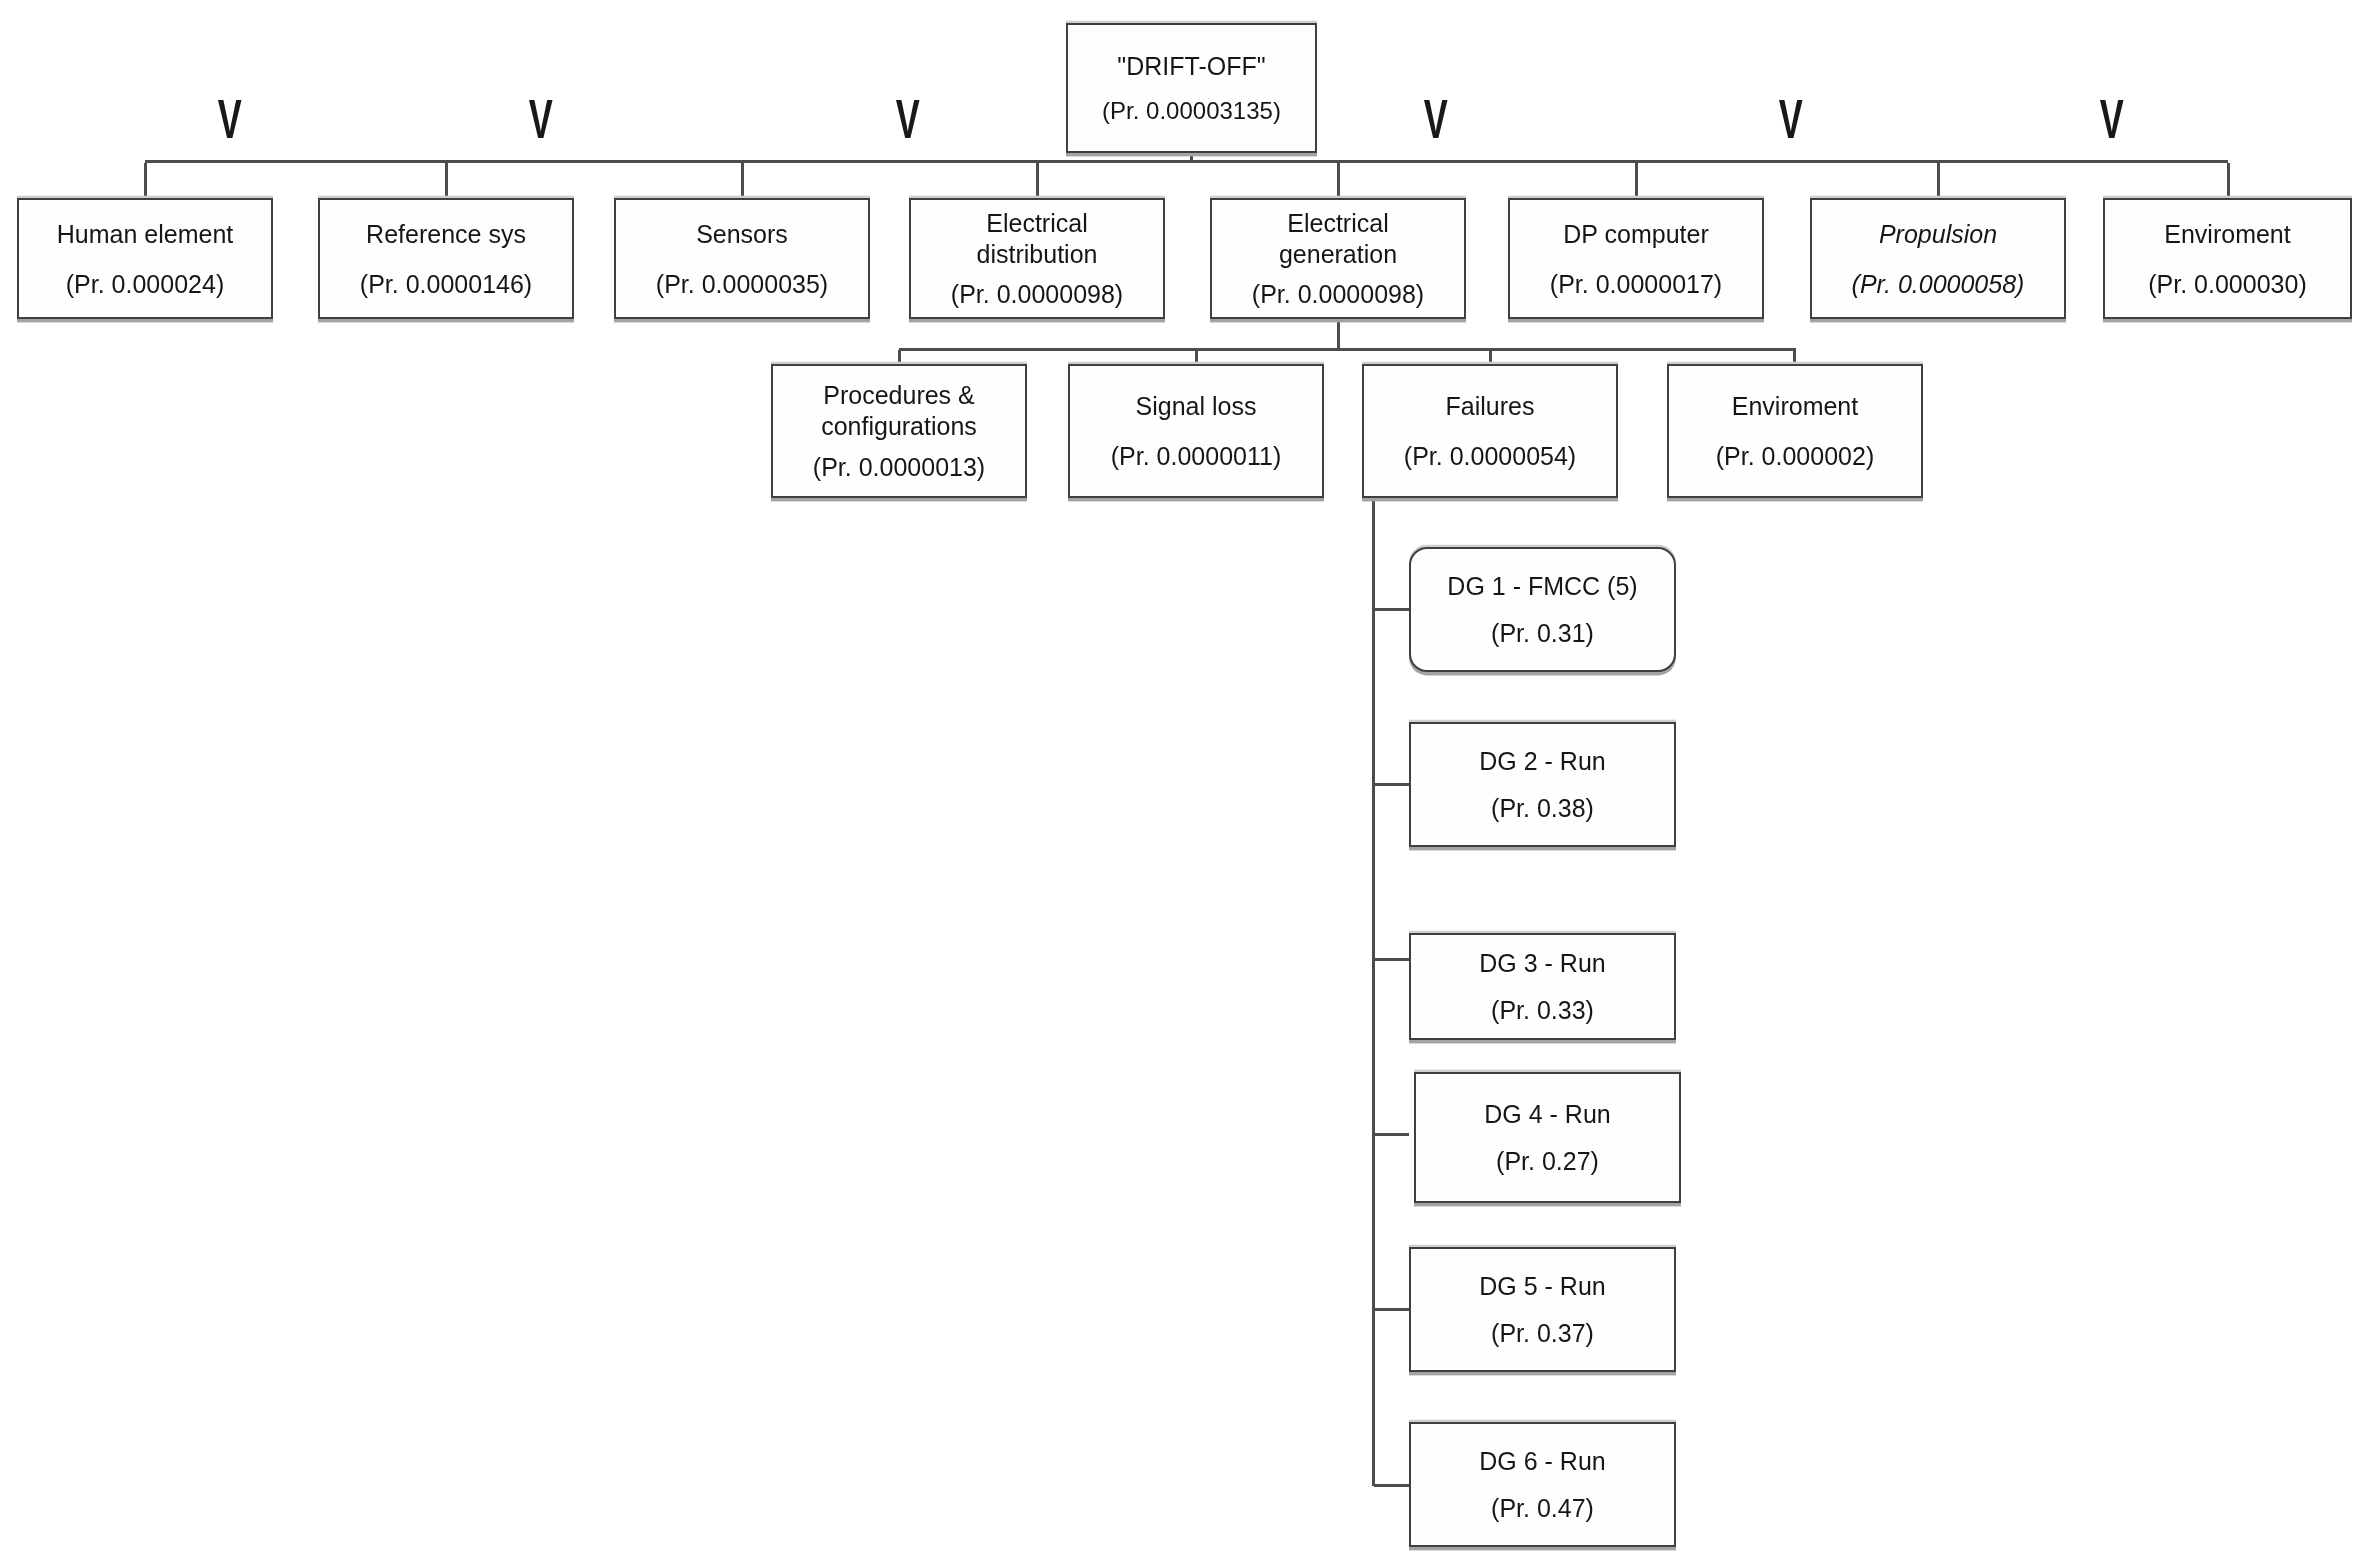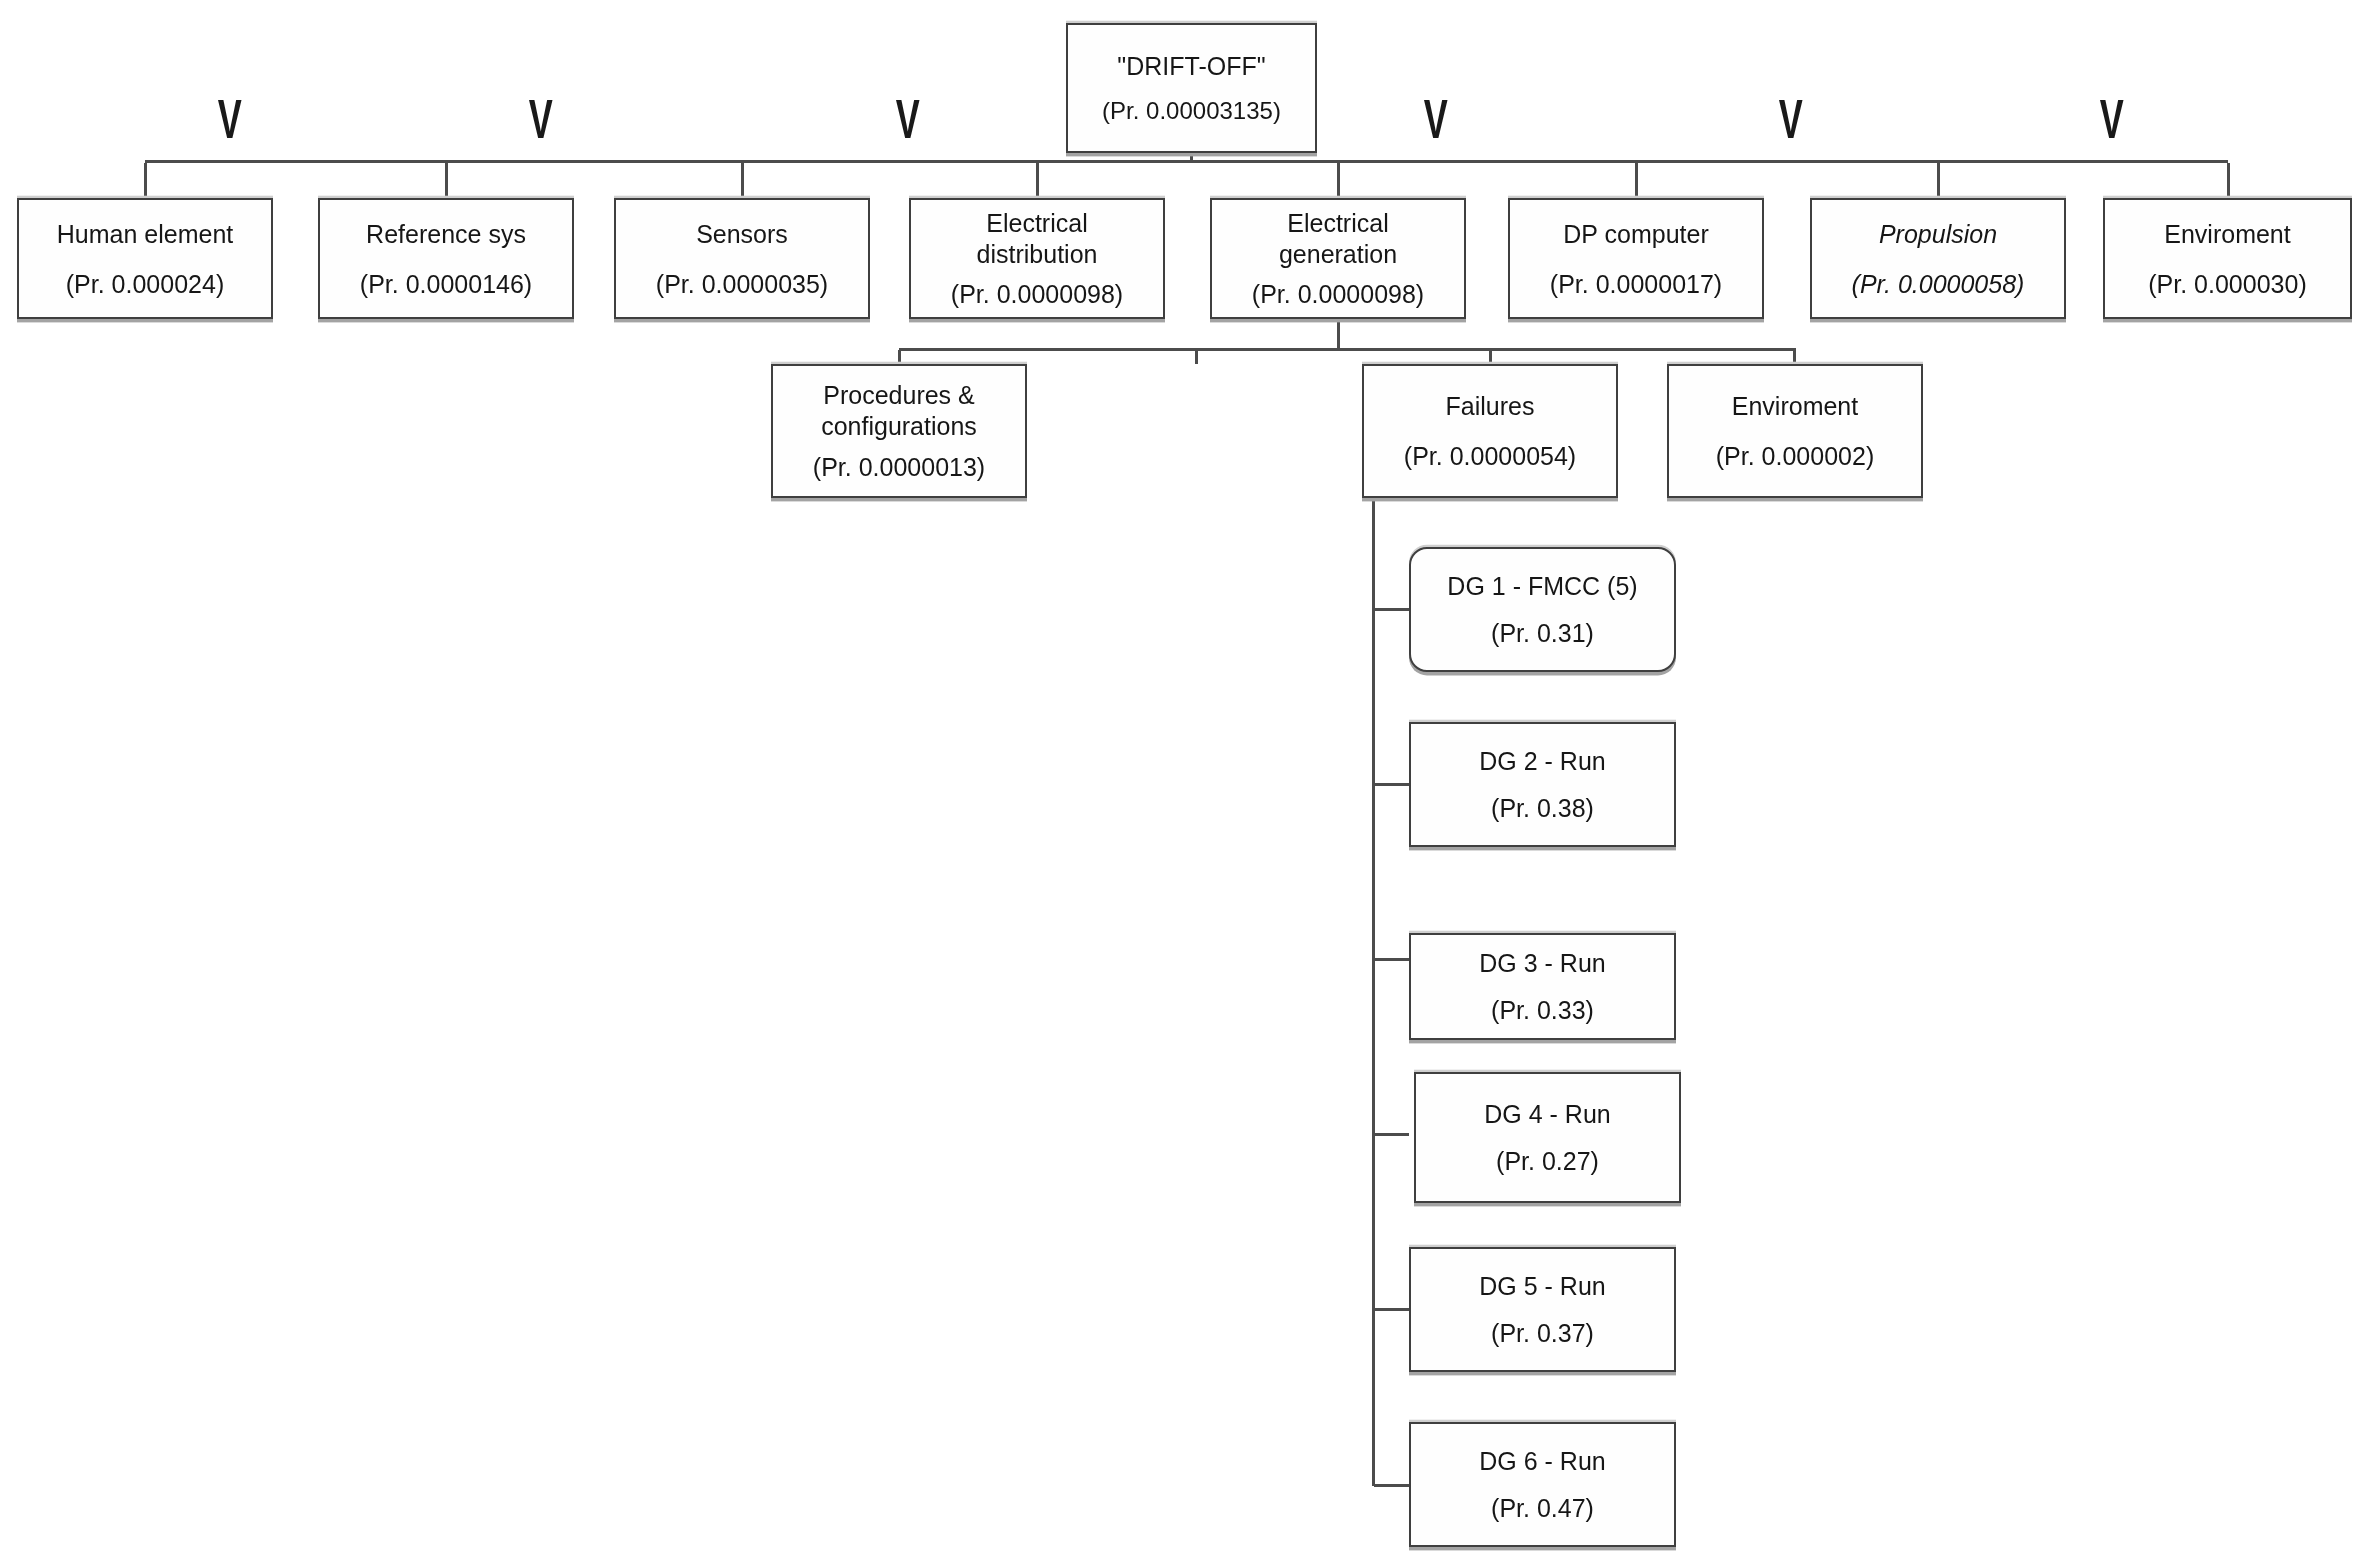--- a/index.html
+++ b/index.html
@@ -121,20 +121,24 @@
   </div>
   <div class="box" style="left:2103px;top:198px;width:249px;height:121px;">
     <div class="lbl">Enviroment</div>
     <div class="prob">(Pr. 0.000030)</div>
   </div>
 
   <div class="box" style="left:771px;top:364px;width:256px;height:134px;">
     <div class="lbl">Procedures &amp; configurations</div>
     <div class="prob" style="margin-top:11.4px;">(Pr. 0.0000013)</div>
   </div>
+  <div class="box" style="left:1068px;top:364px;width:256px;height:134px;">
+    <div class="lbl">Signal loss</div>
+    <div class="prob">(Pr. 0.0000011)</div>
+  </div>
   <div class="box" style="left:1362px;top:364px;width:256px;height:134px;">
     <div class="lbl">Failures</div>
     <div class="prob">(Pr. 0.0000054)</div>
   </div>
   <div class="box" style="left:1667px;top:364px;width:256px;height:134px;">
     <div class="lbl">Enviroment</div>
     <div class="prob">(Pr. 0.000002)</div>
   </div>
 
   <div class="box dg" style="left:1409px;top:547px;width:267px;height:125px;border-radius:18px;">

